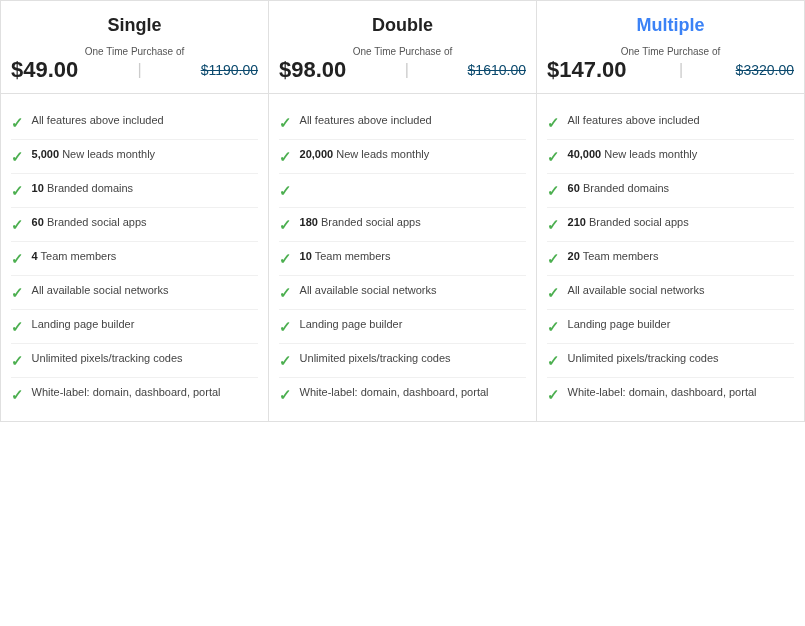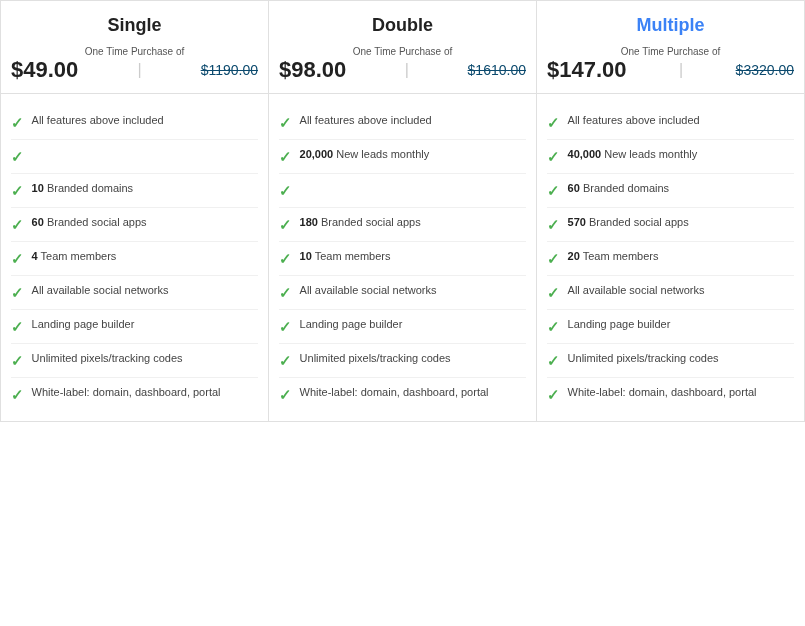--- a/index.html
+++ b/index.html
@@ -111,20 +111,21 @@
           <span class="price-original">$1190.00</span>
         </div>
       </div>
       <div class="features-list">
         <div class="feature-item">
           <span class="check-icon">✓</span>
           <span class="feature-text">All features above included</span>
         </div>
         <div class="feature-item">
           <span class="check-icon">✓</span>
+          <span class="feature-text"><strong>5,000</strong> New leads monthly</span>
         </div>
         <div class="feature-item">
           <span class="check-icon">✓</span>
           <span class="feature-text"><strong>10</strong> Branded domains</span>
         </div>
         <div class="feature-item">
           <span class="check-icon">✓</span>
           <span class="feature-text"><strong>60</strong> Branded social apps</span>
         </div>
         <div class="feature-item">
@@ -215,21 +216,21 @@
         <div class="feature-item">
           <span class="check-icon">✓</span>
           <span class="feature-text"><strong>40,000</strong> New leads monthly</span>
         </div>
         <div class="feature-item">
           <span class="check-icon">✓</span>
           <span class="feature-text"><strong>60</strong> Branded domains</span>
         </div>
         <div class="feature-item">
           <span class="check-icon">✓</span>
-          <span class="feature-text"><strong>570</strong> Branded social apps</span>
+          <span class="feature-text"><strong>210</strong> Branded social apps</span>
         </div>
         <div class="feature-item">
           <span class="check-icon">✓</span>
           <span class="feature-text"><strong>20</strong> Team members</span>
         </div>
         <div class="feature-item">
           <span class="check-icon">✓</span>
           <span class="feature-text">All available social networks</span>
         </div>
         <div class="feature-item">

